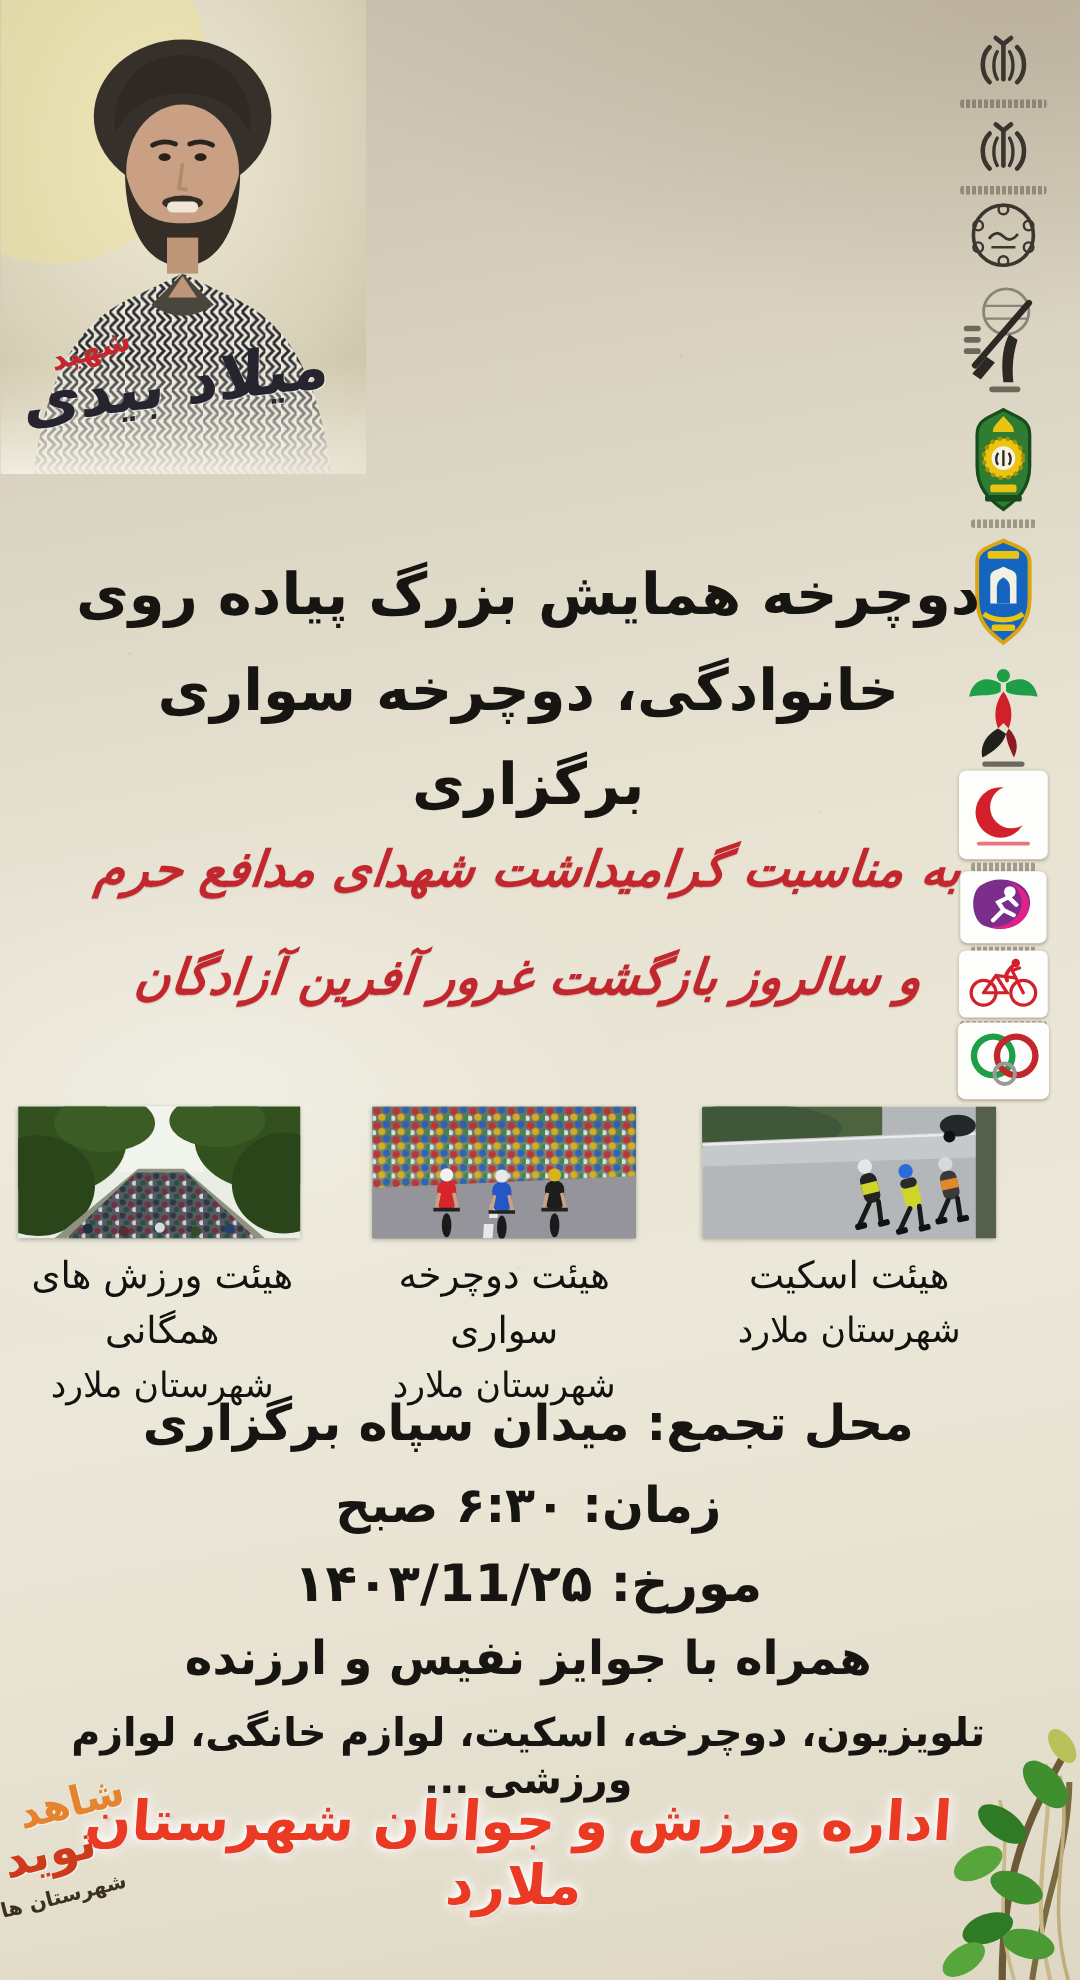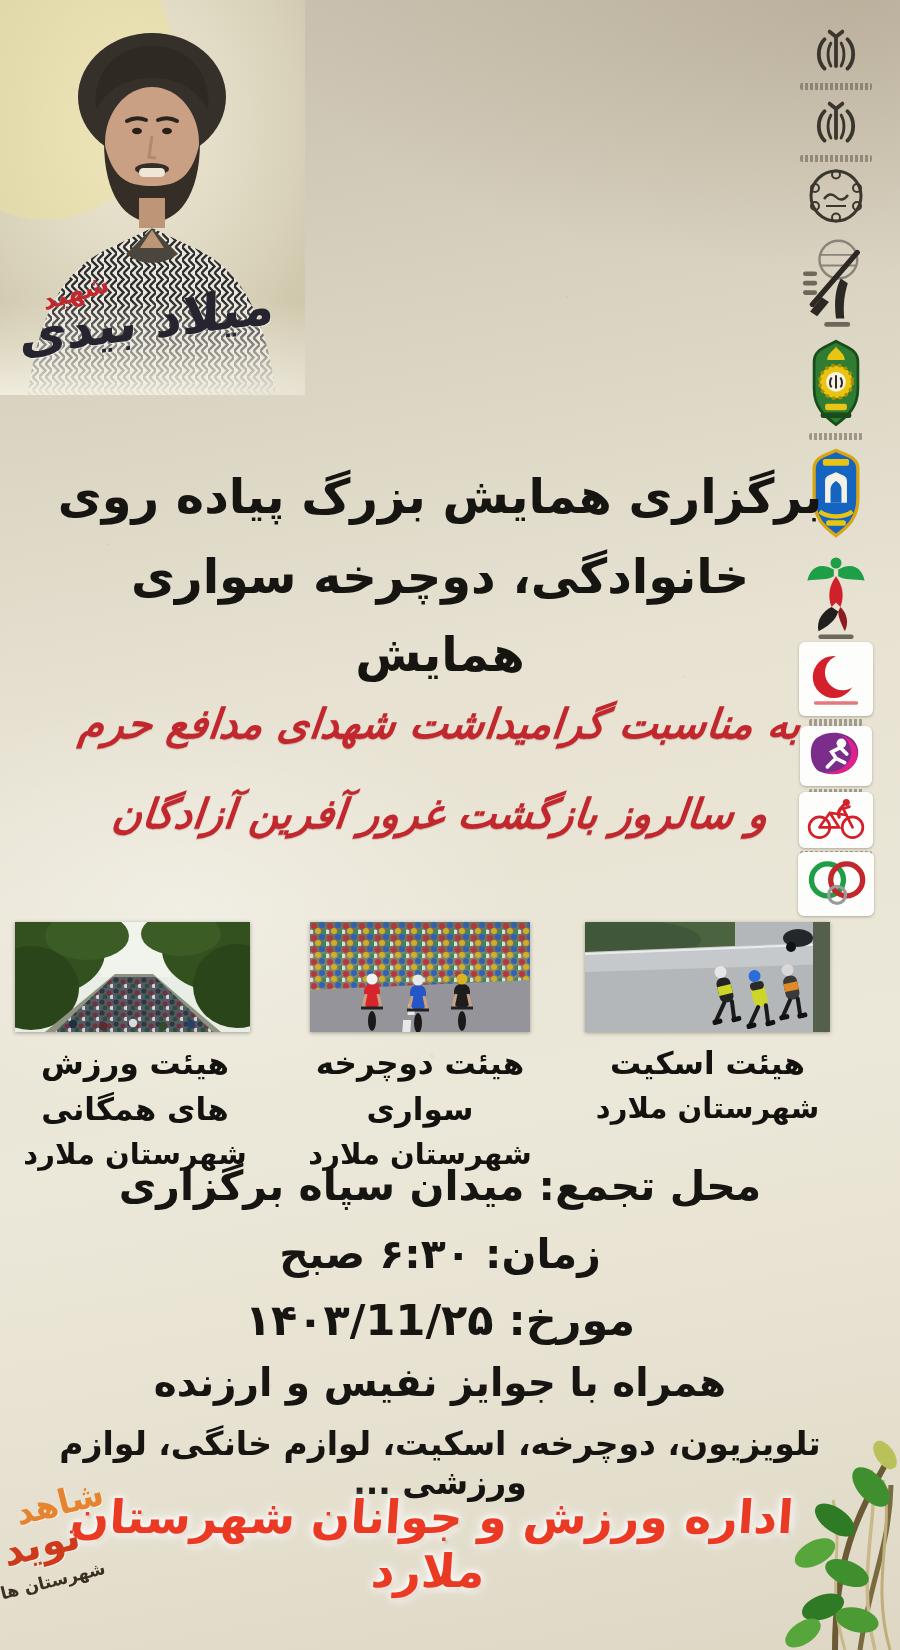--- a/index.html
+++ b/index.html
@@ -62,21 +62,21 @@
   }
   .hr1{top:700px;font-size:41px;}
   .hr2{top:790px;font-size:41px;}
   
   .photo{position:absolute;top:922px;height:110px;box-shadow:0 1px 4px rgba(50,45,30,.4);}
   .photo svg{display:block;width:100%;height:100%;}
   .ph-walk{left:15px;width:235px;}
   .ph-cycle{left:310px;width:220px;}
   .ph-skate{left:585px;width:245px;}
   
-  .board{position:absolute;top:1040px;text-align:center;color:#14120f;font-weight:bold;}
+  .board{position:absolute;top:1040px;text-align:center;color:#14120f;font-weight:normal;}
   .board .t{font-size:31px;line-height:46px;}
   .board .s{font-size:29px;line-height:44px;}
   .bd-walk{left:5px;width:260px;}
   .bd-cycle{left:295px;width:250px;}
   .bd-skate{left:575px;width:265px;}
   
   .detail{position:absolute;left:30px;width:820px;text-align:center;color:#171511;font-weight:bold;}
   .d-loc{top:1162px;font-size:41px;}
   .d-time{top:1230px;font-size:41px;}
   .d-date{top:1295px;font-size:43px;}
@@ -282,23 +282,23 @@
       <div class="logo-box">
         <svg width="64" height="52" viewBox="0 0 60 48">
           <circle cx="22" cy="22" r="15" fill="none" stroke="#1e9e46" stroke-width="5"></circle>
           <circle cx="40" cy="22" r="15" fill="none" stroke="#c2272d" stroke-width="5"></circle>
           <circle cx="31" cy="36" r="8" fill="none" stroke="#9a9a96" stroke-width="3"></circle>
         </svg>
       </div>
     </div>
   </div>
 
-  <div class="h-black hb1">برگزاری همایش بزرگ پیاده روی</div>
+  <div class="h-black hb1">دوچرخه همایش بزرگ پیاده روی</div>
   <div class="h-black hb2">خانوادگی، دوچرخه سواری</div>
-  <div class="h-black hb3">همایش</div>
+  <div class="h-black hb3">برگزاری</div>
   <div class="h-red hr1">به مناسبت گرامیداشت شهدای مدافع حرم</div>
   <div class="h-red hr2">و سالروز بازگشت غرور آفرین آزادگان</div>
 
   <div class="photo ph-walk">
     <svg viewBox="0 0 235 110">
       <defs>
         <pattern id="crw" width="14" height="11" patternUnits="userSpaceOnUse">
           <circle cx="3" cy="3" r="2.6" fill="#2e3742"></circle>
             <circle cx="10" cy="5" r="2.6" fill="#6e3140"></circle>
           <circle cx="6" cy="9" r="2.4" fill="#26503f"></circle>

